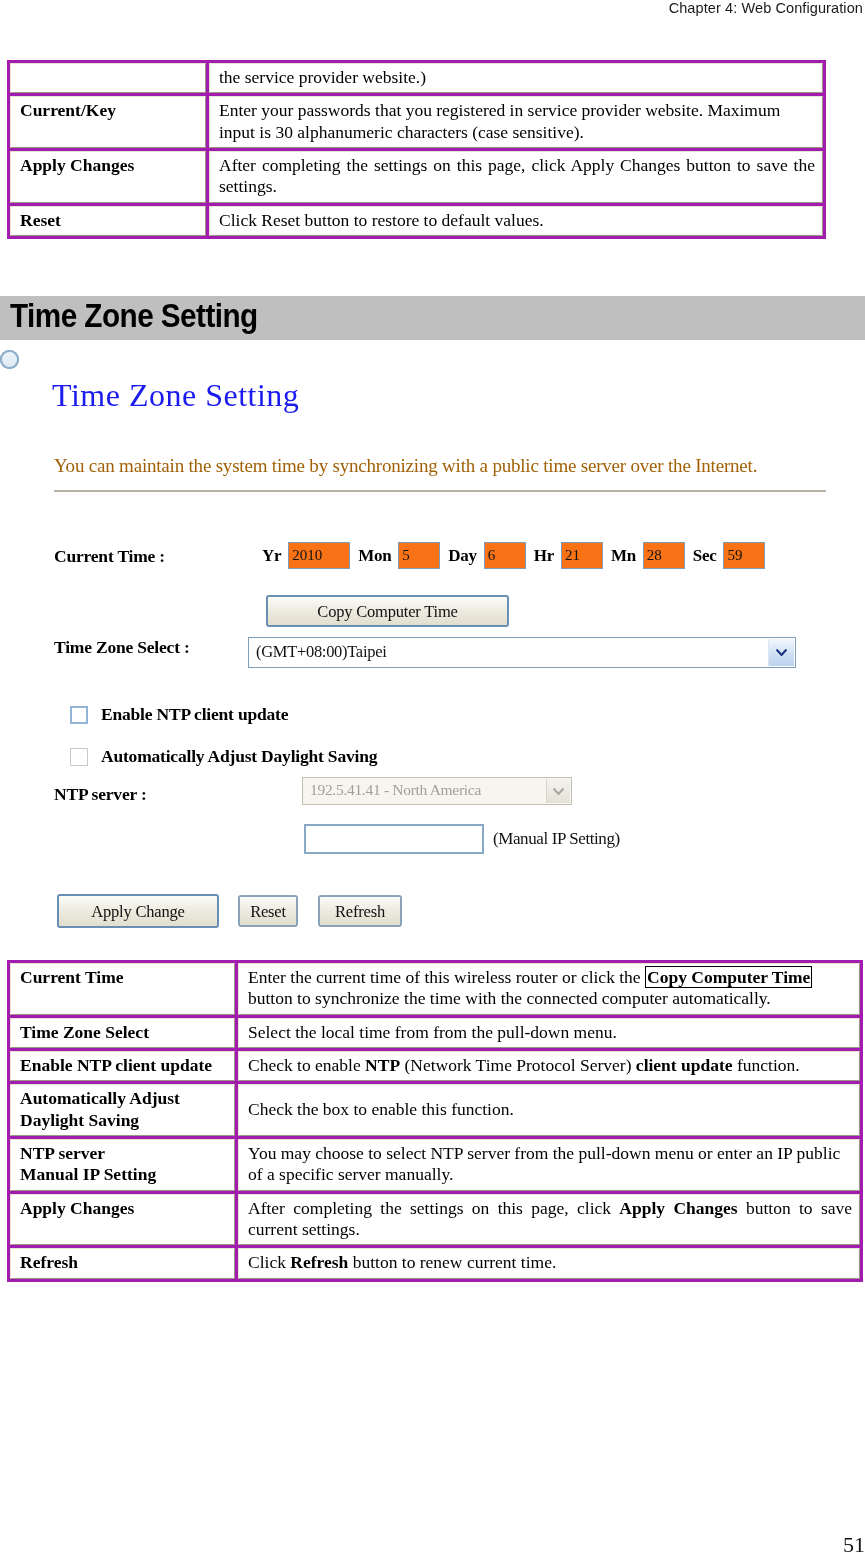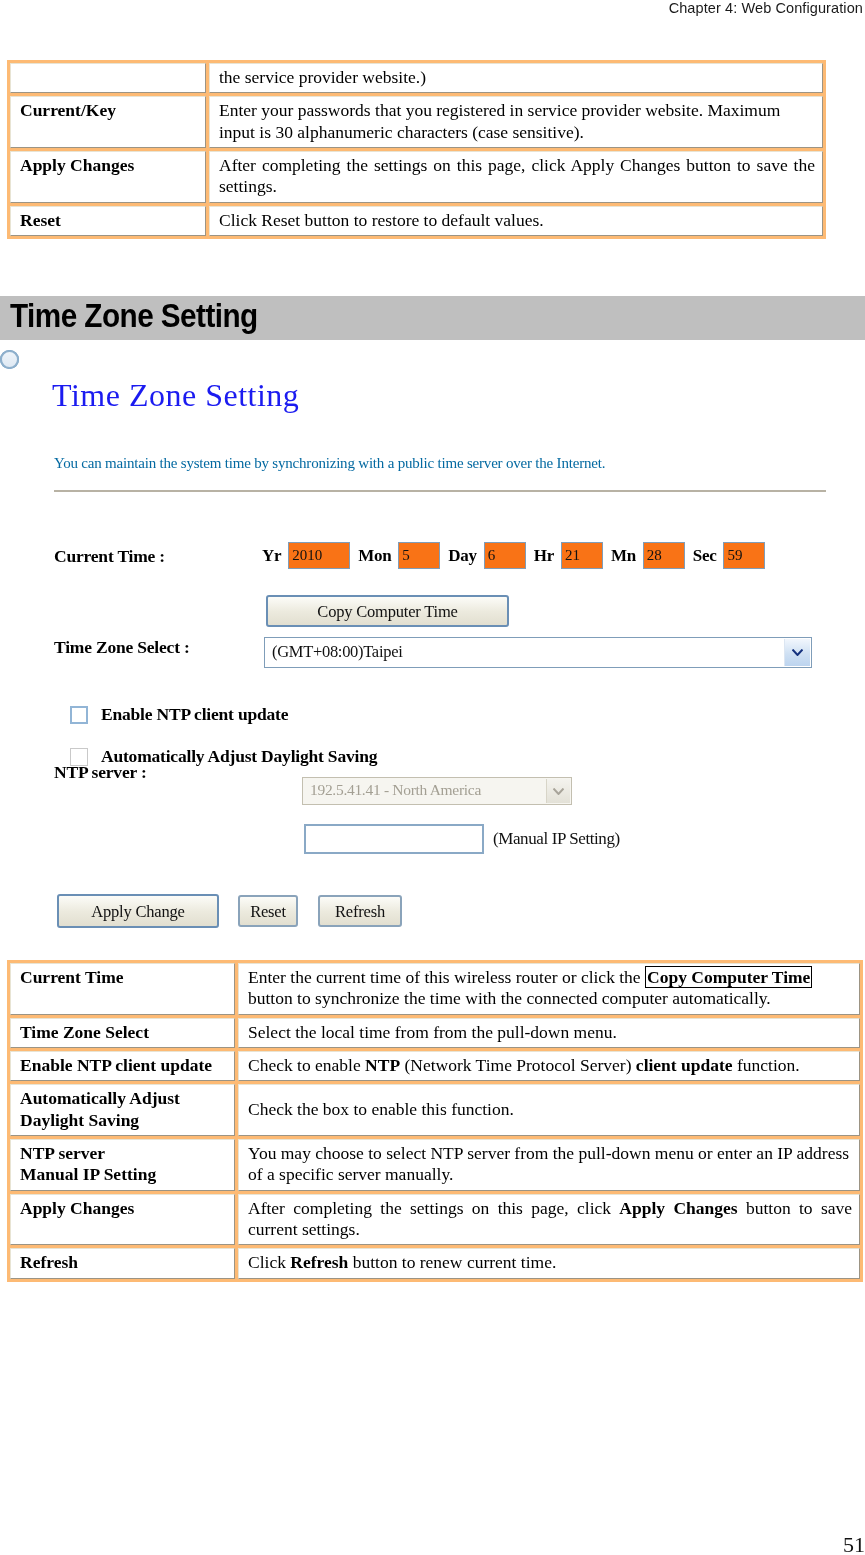--- a/index.html
+++ b/index.html
@@ -26,21 +26,21 @@
     color: #1a1a1a;
     letter-spacing: 0.1px;
   }
 
   
   .desc-table {
     position: absolute;
     border-collapse: separate;
     border-spacing: 3px 3px;
     table-layout: fixed;
-    background: #fdba74;
+    background: #a21caf;
   }
   .desc-table td {
     background: #ffffff;
     border-top: 1px solid #e8e4d4;
     border-left: 1px solid #e8e4d4;
     border-right: 1px solid #9c9484;
     border-bottom: 1px solid #9c9484;
     vertical-align: top;
     padding: 3px 7px 4px 9px;
     font-size: 17.5px;
@@ -104,22 +104,22 @@
     left: 52px;
     top: 27px;
     font-size: 32px;
     color: #1b1bf0;
     letter-spacing: 0.5px;
   }
   .shot-desc {
     position: absolute;
     left: 54px;
     top: 105px;
-    font-size: 15px;
-    color: #0369a1;
+    font-size: 19px;
+    color: #a16207;
     letter-spacing: -0.2px;
   }
   .shot-hr {
     position: absolute;
     left: 54px;
     top: 140px;
     width: 772px;
     height: 2px;
     background: #b8b2a4;
     border-bottom: 1px solid #ffffff;
@@ -128,21 +128,21 @@
   .lbl {
     position: absolute;
     font-size: 17.5px;
     font-weight: bold;
     color: #000;
     letter-spacing: -0.2px;
     white-space: nowrap;
   }
   .lbl-cur  { left: 54px;  top: 196px; }
   .lbl-tz   { left: 54px;  top: 287px; }
-  .lbl-ntp  { left: 54px;  top: 412px; }
+  .lbl-ntp  { left: 54px;  top: 434px; }
 
   .fieldrow {
     position: absolute;
     left: 262px;
     top: 192px;
     display: flex;
     align-items: center;
     gap: 0px;
     white-space: nowrap;
   }
@@ -203,21 +203,21 @@
   }
   .selbox .arrowbtn {
     position: absolute;
     right: 1px; top: 1px; bottom: 1px;
     width: 25px;
     background: linear-gradient(#f2f7fd, #cfe0f3 55%, #bcd4ef);
     border-left: 1px solid #dce6f2;
     display: flex; align-items: center; justify-content: center;
   }
   .selbox .arrowbtn svg { display: block; }
-  .sel-tz { left: 264px; top: 287px; width: 548px; }
+  .sel-tz { left: 248px; top: 287px; width: 548px; }
 
   .selbox.disabled {
     border: 1px solid #c3bfb0;
     background: #f6f5f0;
     color: #a39f93;
     height: 28px;
   }
   .selbox.disabled .arrowbtn {
     background: linear-gradient(#f4f3ee, #e3e1d7);
     border-left: 1px solid #d8d5c8;
@@ -424,21 +424,21 @@
       <td class="val nojust">
         <span>Check to enable </span><b>NTP</b><span> (Network Time Protocol Server) </span><b>client update</b><span> function.</span>
       </td>
     </tr>
     <tr>
       <td class="key">Automatically Adjust Daylight Saving</td>
       <td class="val nojust vmid">Check the box to enable this function.</td>
     </tr>
     <tr>
       <td class="key">NTP server<br>Manual IP Setting</td>
-      <td class="val nojust">You may choose to select NTP server from the pull-down menu or enter an IP address of a specific server manually.</td>
+      <td class="val nojust">You may choose to select NTP server from the pull-down menu or enter an IP public of a specific server manually.</td>
     </tr>
     <tr>
       <td class="key">Apply Changes</td>
       <td class="val">
         <span>After completing the settings on this page, click </span><b>Apply Changes</b><span> button to save current settings.</span>
       </td>
     </tr>
     <tr>
       <td class="key">Refresh</td>
       <td class="val nojust">

